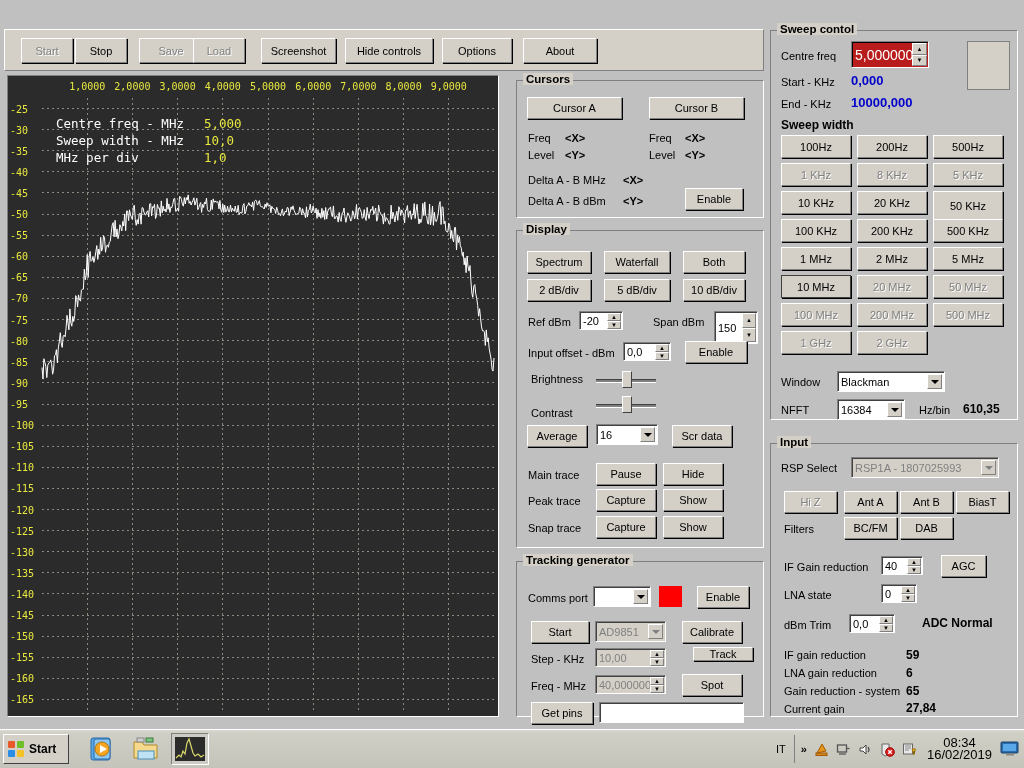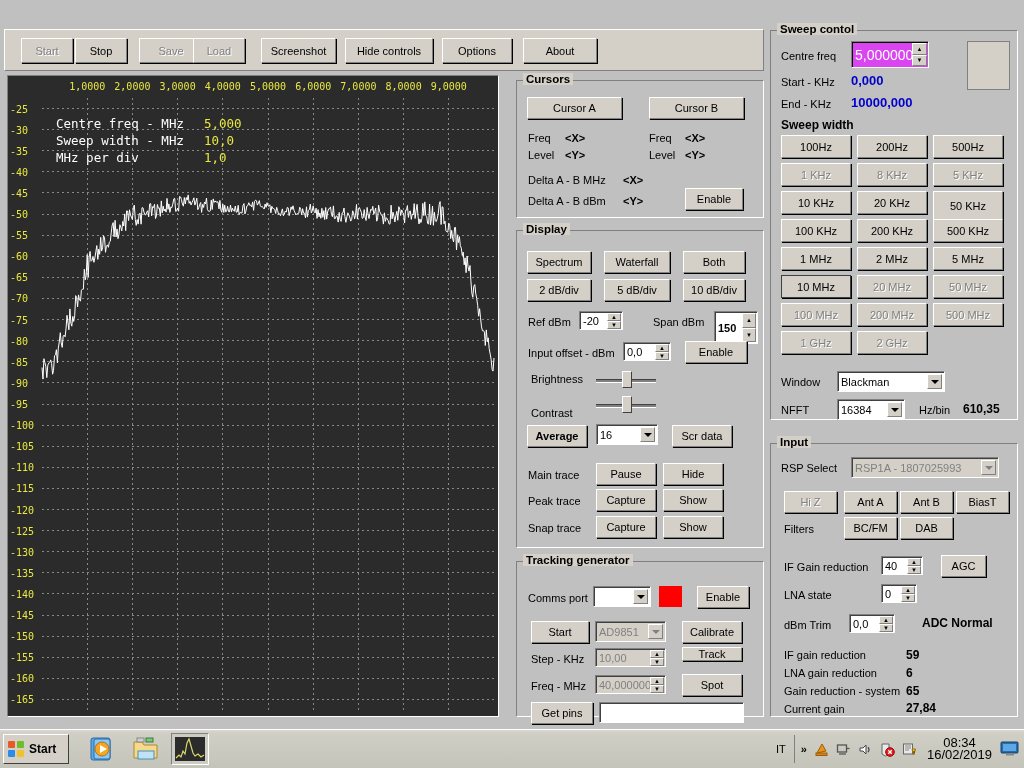--- a/index.html
+++ b/index.html
@@ -51,21 +51,21 @@
     border:1px solid;
     border-color:#808080 #ffffff #ffffff #808080;
     box-shadow:inset 1px 1px 0 #404040;
     box-sizing:border-box;
     font-size:11px;color:#000;
     display:flex;align-items:center;
     padding-left:3px;
     font-family:"Liberation Sans",sans-serif;
   }
   .field.disabled{background:#d4d0c8;color:#808080;}
-  .field.black{background:#d946ef;color:#fff;box-shadow:inset 1px 1px 0 #000;font-size:14px;}
+  .field.black{background:#b91c1c;color:#fff;box-shadow:inset 1px 1px 0 #000;font-size:14px;}
   .spin{
     position:absolute;width:14px;top:1px;bottom:1px;right:1px;
     display:flex;flex-direction:column;
   }
   .spin i{
     flex:1;background:#d4d0c8;border:1px solid;
     border-color:#ffffff #808080 #808080 #ffffff;
     display:flex;align-items:center;justify-content:center;
     font-style:normal;font-size:6px;color:#000;box-sizing:border-box;line-height:1;
   }
@@ -268,21 +268,21 @@
 
     <div class="lbl" style="position:absolute;left:11px;top:85px;">Ref dBm</div>
     <div class="field" style="position:absolute;left:62px;top:80px;width:44px;height:19px;">
       <span>-20</span>
       <span class="spin">
           <i>▲</i>
           <i>▼</i>
         </span>
     </div>
     <div class="lbl" style="position:absolute;left:136px;top:85px;">Span dBm</div>
-    <div class="field" style="position:absolute;left:197px;top:80px;width:44px;height:33px;font-weight:bold;">
+    <div class="field" style="position:absolute;left:197px;top:80px;width:44px;height:33px;">
       <span>150</span>
       <span class="spin">
           <i>▲</i>
           <i>▼</i>
         </span>
     </div>
 
     <div class="lbl" style="position:absolute;left:11px;top:116px;">Input offset - dBm</div>
     <div class="field" style="position:absolute;left:106px;top:111px;width:48px;height:19px;">
       <span>0,0</span>
@@ -297,21 +297,21 @@
     <div class="slider" style="left:79px;top:142px;width:60px;">
       <div class="track"></div>
       <div class="thumb" style="left:26px;"></div>
     </div>
     <div class="lbl" style="position:absolute;left:14px;top:176px;">Contrast</div>
     <div class="slider" style="left:79px;top:167px;width:60px;">
       <div class="track"></div>
       <div class="thumb" style="left:26px;"></div>
     </div>
 
-    <div class="btn" style="position:absolute;left:10px;top:194px;width:60px;height:22px;font-weight:bold;">Average</div>
+    <div class="btn" style="position:absolute;left:10px;top:194px;width:60px;height:22px;">Average</div>
     <div class="combo" style="position:absolute;left:79px;top:193px;width:62px;height:21px;">
       <span>16</span>
       <span class="arrow"></span>
     </div>
     <div class="btn" style="position:absolute;left:155px;top:194px;width:60px;height:22px;">Scr data</div>
 
     <div class="lbl" style="position:absolute;left:11px;top:238px;">Main trace</div>
     <div class="btn" style="position:absolute;left:79px;top:232px;width:60px;height:22px;">Pause</div>
     <div class="btn" style="position:absolute;left:146px;top:232px;width:60px;height:22px;">Hide</div>
 
@@ -343,21 +343,21 @@
     <div class="btn" style="position:absolute;left:165px;top:59px;width:60px;height:22px;">Calibrate</div>
 
     <div class="lbl" style="position:absolute;left:14px;top:91px;">Step - KHz</div>
     <div class="field disabled" style="position:absolute;left:78px;top:86px;width:71px;height:19px;">
       <span>10,00</span>
       <span class="spin">
           <i>▲</i>
           <i>▼</i>
         </span>
     </div>
-    <div class="btn" style="position:absolute;left:165px;top:85px;width:60px;height:14px;">Track</div>
+    <div class="btn" style="position:absolute;left:176px;top:85px;width:60px;height:14px;">Track</div>
 
     <div class="lbl" style="position:absolute;left:14px;top:118px;">Freq - MHz</div>
     <div class="field disabled" style="position:absolute;left:78px;top:113px;width:71px;height:19px;overflow:hidden;">
       <span>40,000000</span>
       <span class="spin">
           <i>▲</i>
           <i>▼</i>
         </span>
     </div>
     <div class="btn" style="position:absolute;left:165px;top:112px;width:60px;height:22px;">Spot</div>

